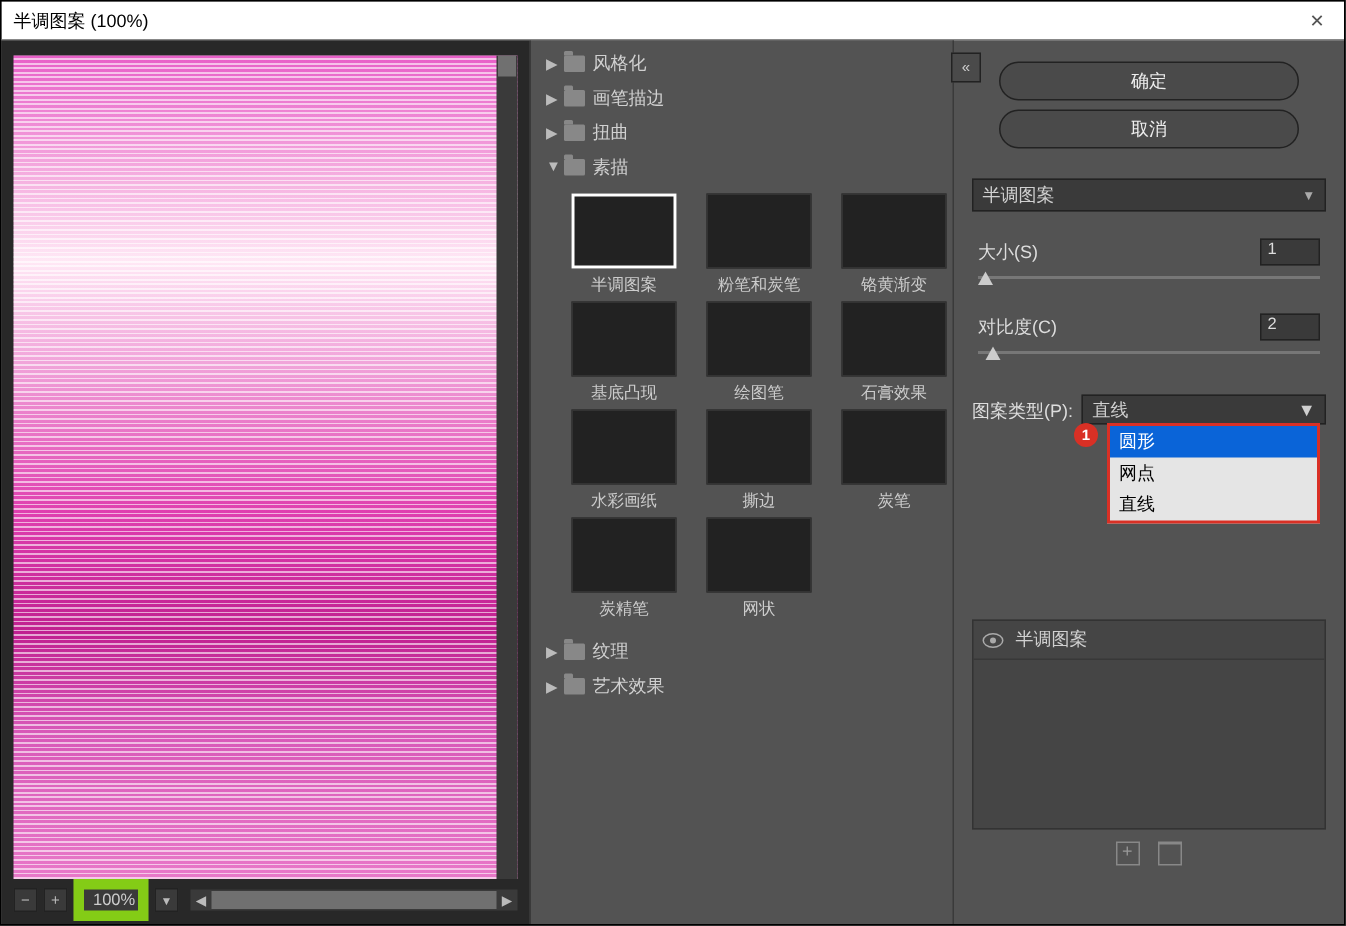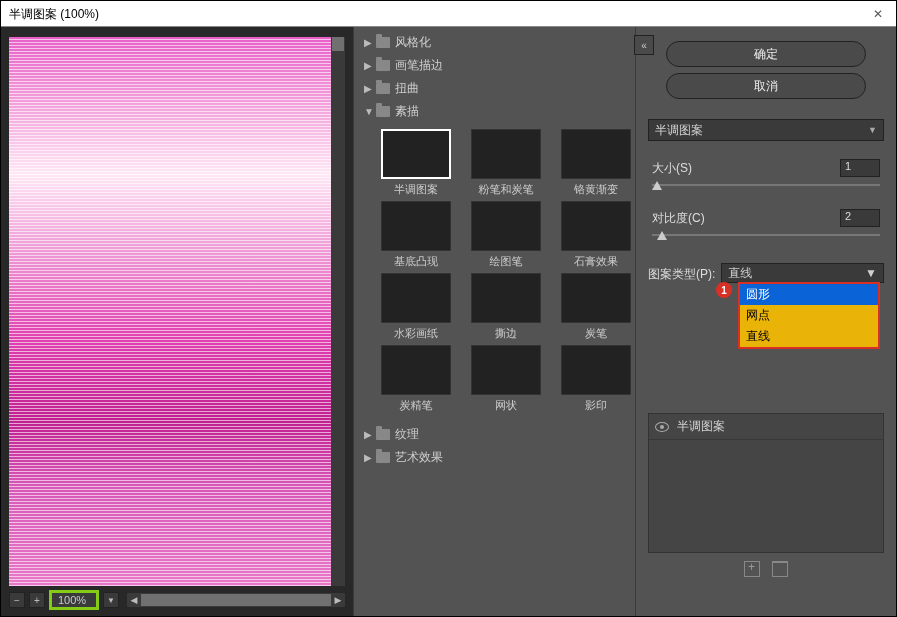--- a/index.html
+++ b/index.html
@@ -10,21 +10,21 @@
 
 .content { display: flex; height: 589px; background: #535353; }
 
 .preview-col { width: 352px; background: #282828; padding: 10px 8px 6px 8px; position: relative; display: flex; flex-direction: column; }
 .preview-img { flex: 1; background: linear-gradient(180deg, #e85fc8 0%, #f5b0e0 15%, #ffe8f5 25%, #f0a0d8 38%, #e040b0 55%, #c02090 70%, #d858b8 82%, #e878c8 100%); position: relative; overflow: hidden; }
 .preview-img::before { content: ""; position: absolute; inset: 0; background: repeating-linear-gradient(0deg, rgba(255,255,255,0.6) 0 1px, transparent 1px 3px); }
 .preview-scroll-v { position: absolute; right: 8px; top: 10px; width: 14px; bottom: 30px; background: #3a3a3a; }
 .preview-scroll-v .thumb { position: absolute; left: 1px; right: 1px; top: 0; height: 14px; background: #707070; }
 .preview-bottom { height: 24px; display: flex; align-items: center; gap: 4px; padding-top: 4px; }
 .zbtn { width: 16px; height: 16px; background: #3a3a3a; border: 1px solid #222; display: inline-flex; align-items: center; justify-content: center; color: #bbb; font-size: 10px; }
-.zoom-field { background: #3a3a3a; color: #ccc; padding: 1px 6px; font-size: 11px; width: 50px; border: 3px solid #84cc16; }
+.zoom-field { background: #3a3a3a; color: #ccc; padding: 1px 6px; font-size: 11px; width: 50px; text-align: center; border: 7px solid #84cc16; }
 .h-scroll { flex: 1; height: 14px; background: #3a3a3a; margin-left: 4px; position: relative; }
 .h-scroll .ar { position: absolute; top: 0; width: 14px; height: 14px; display: flex; align-items: center; justify-content: center; color: #bbb; font-size: 9px; }
 .h-scroll .ar.l { left: 0; } .h-scroll .ar.r { right: 0; }
 .h-scroll .h-thumb { position: absolute; left: 14px; right: 14px; top: 1px; bottom: 1px; background: #707070; }
 
 .filters-col { flex: 1; background: #535353; border-left: 1px solid #3a3a3a; border-right: 1px solid #3a3a3a; padding: 4px 6px; overflow: hidden; }
 .cat { display: flex; align-items: center; padding: 3px 4px; cursor: default; }
 .cat .arrow { width: 12px; font-size: 10px; color: #bbb; }
 .cat .folder { width: 14px; height: 11px; background: #888; margin-right: 5px; border-radius: 1px; position: relative; }
 .cat .folder::before { content: ""; position: absolute; top: -3px; left: 0; width: 6px; height: 3px; background: #888; border-radius: 1px 1px 0 0; }
@@ -63,21 +63,21 @@
 .param-label { color: #ddd; }
 .param-input { width: 40px; height: 18px; background: #3a3a3a; border: 1px solid #222; color: #ddd; text-align: left; padding: 0 4px; font-size: 11px; }
 .slider { height: 10px; position: relative; margin-top: 4px; }
 .slider .track { height: 2px; background: #777; position: absolute; left: 0; right: 0; top: 3px; }
 .slider .handle { position: absolute; top: 0; width: 0; height: 0; border-left: 5px solid transparent; border-right: 5px solid transparent; border-bottom: 9px solid #ccc; }
 
 .param-select { display: flex; align-items: flex-end; margin-top: 22px; gap: 6px; position: relative; }
 .param-select .sel { flex: 1; height: 20px; background: #3a3a3a; border: 1px solid #222; display: flex; align-items: center; justify-content: space-between; padding: 0 6px; }
 .badge { position: absolute; left: 68px; top: 19px; width: 16px; height: 16px; border-radius: 50%; background: #d93025; color: #fff; font-size: 10px; display: flex; align-items: center; justify-content: center; font-weight: bold; z-index: 10; }
 
-.dropdown-open { position: absolute; left: 90px; top: 19px; right: 4px; background: #eab308; border: 2px solid #d93025; color: #000; z-index: 9; }
+.dropdown-open { position: absolute; left: 90px; top: 19px; right: 4px; background: #e5e5e5; border: 2px solid #d93025; color: #000; z-index: 9; }
 .dropdown-open .opt { padding: 2px 6px; font-size: 12px; }
 .dropdown-open .opt.hl { background: #0a64d8; color: #fff; }
 
 .layer-panel { margin-top: 130px; height: 140px; background: #454545; border: 1px solid #333; }
 .layer-row { display: flex; align-items: center; padding: 4px 6px; border-bottom: 1px solid #383838; }
 .eye { width: 14px; height: 10px; border: 1px solid #aaa; border-radius: 50%; margin-right: 8px; position: relative; }
 .eye::after { content: ""; position: absolute; left: 4px; top: 2px; width: 4px; height: 4px; background: #aaa; border-radius: 50%; }
 
 .bottom-icons { display: flex; justify-content: center; gap: 12px; margin-top: 8px; color: #999; font-size: 14px; }
 .bicon { width: 16px; height: 16px; border: 1px solid #888; position: relative; }
@@ -172,24 +172,20 @@
           <div class="tlabel">炭笔</div>
         </div>
         <div class="th">
           <div class="tbox t-conte"></div>
           <div class="tlabel">炭精笔</div>
         </div>
         <div class="th">
           <div class="tbox t-retic"></div>
           <div class="tlabel">网状</div>
         </div>
-        <div class="th">
-          <div class="tbox t-photocopy"></div>
-          <div class="tlabel">影印</div>
-        </div>
       </div>
 
     <div class="cat">
         <span class="arrow">▶</span>
         <span class="folder"></span>
         <span>纹理</span>
       </div>
     <div class="cat">
         <span class="arrow">▶</span>
         <span class="folder"></span>

